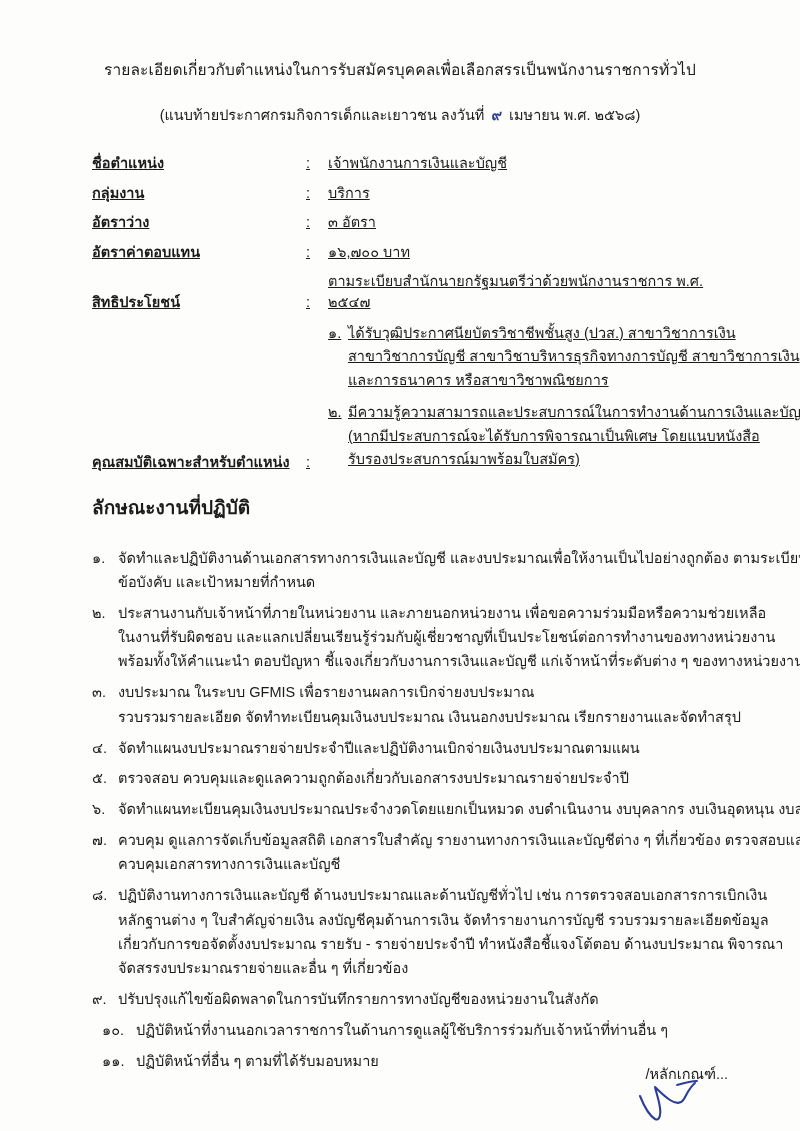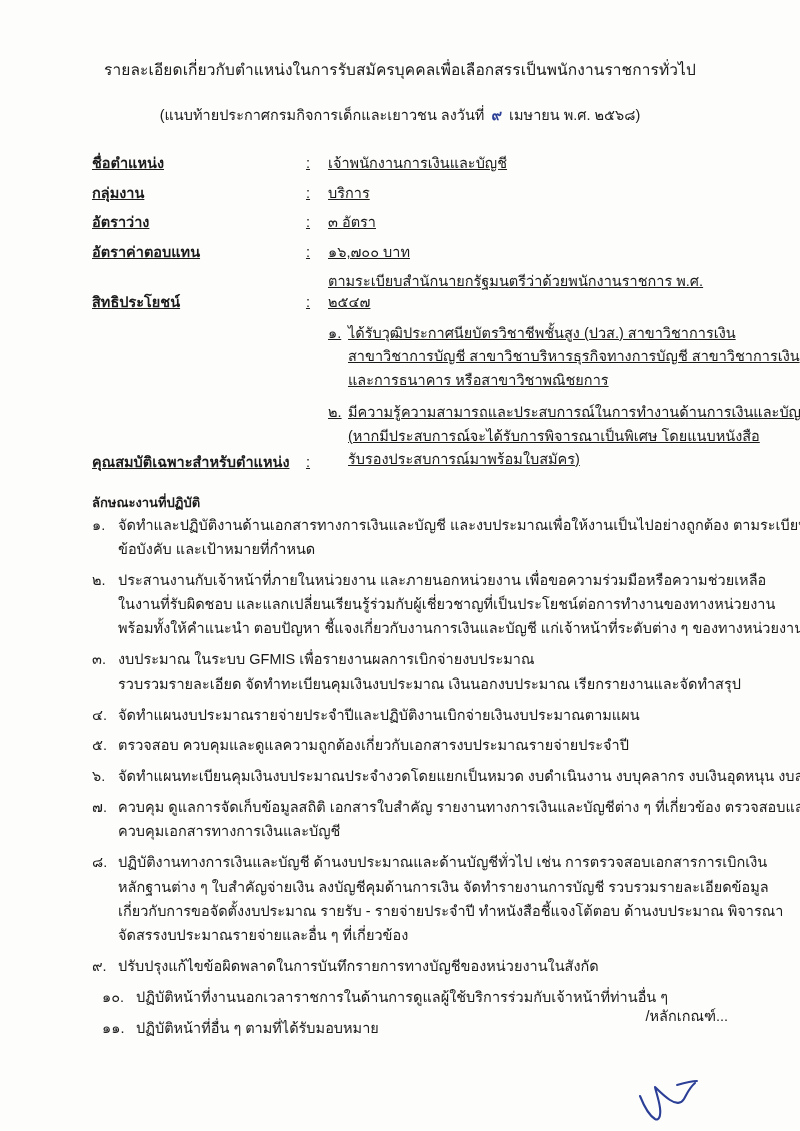--- a/index.html
+++ b/index.html
@@ -97,23 +97,23 @@
     white-space: nowrap;
   }
   .gap-top { margin-top: 9px; }
   
   .duties {
     margin-top: 18px;
     padding-left: 92px;
     padding-right: 40px;
   }
   .duties-heading {
-    font-size: 13px;
+    font-size: 19px;
     font-weight: bold;
-    margin-bottom: 0;
+    margin-bottom: 24px;
   }
   .duty-list {
     margin: 0;
     padding: 0;
     list-style: none;
   }
   .duty-item {
     display: flex;
     align-items: flex-start;
     margin-bottom: 6.5px;
@@ -130,21 +130,21 @@
   }
   .duty-line {
     font-size: 14.5px;
     line-height: 1.68;
     white-space: nowrap;
   }
   
   .footer-note {
     position: absolute;
     right: 72px;
-    top: 1004px;
+    top: 1062px;
     font-size: 14.5px;
   }
   .signature {
     position: absolute;
     right: 96px;
     top: 1076px;
     width: 70px;
     height: 48px;
   }
 </style>

